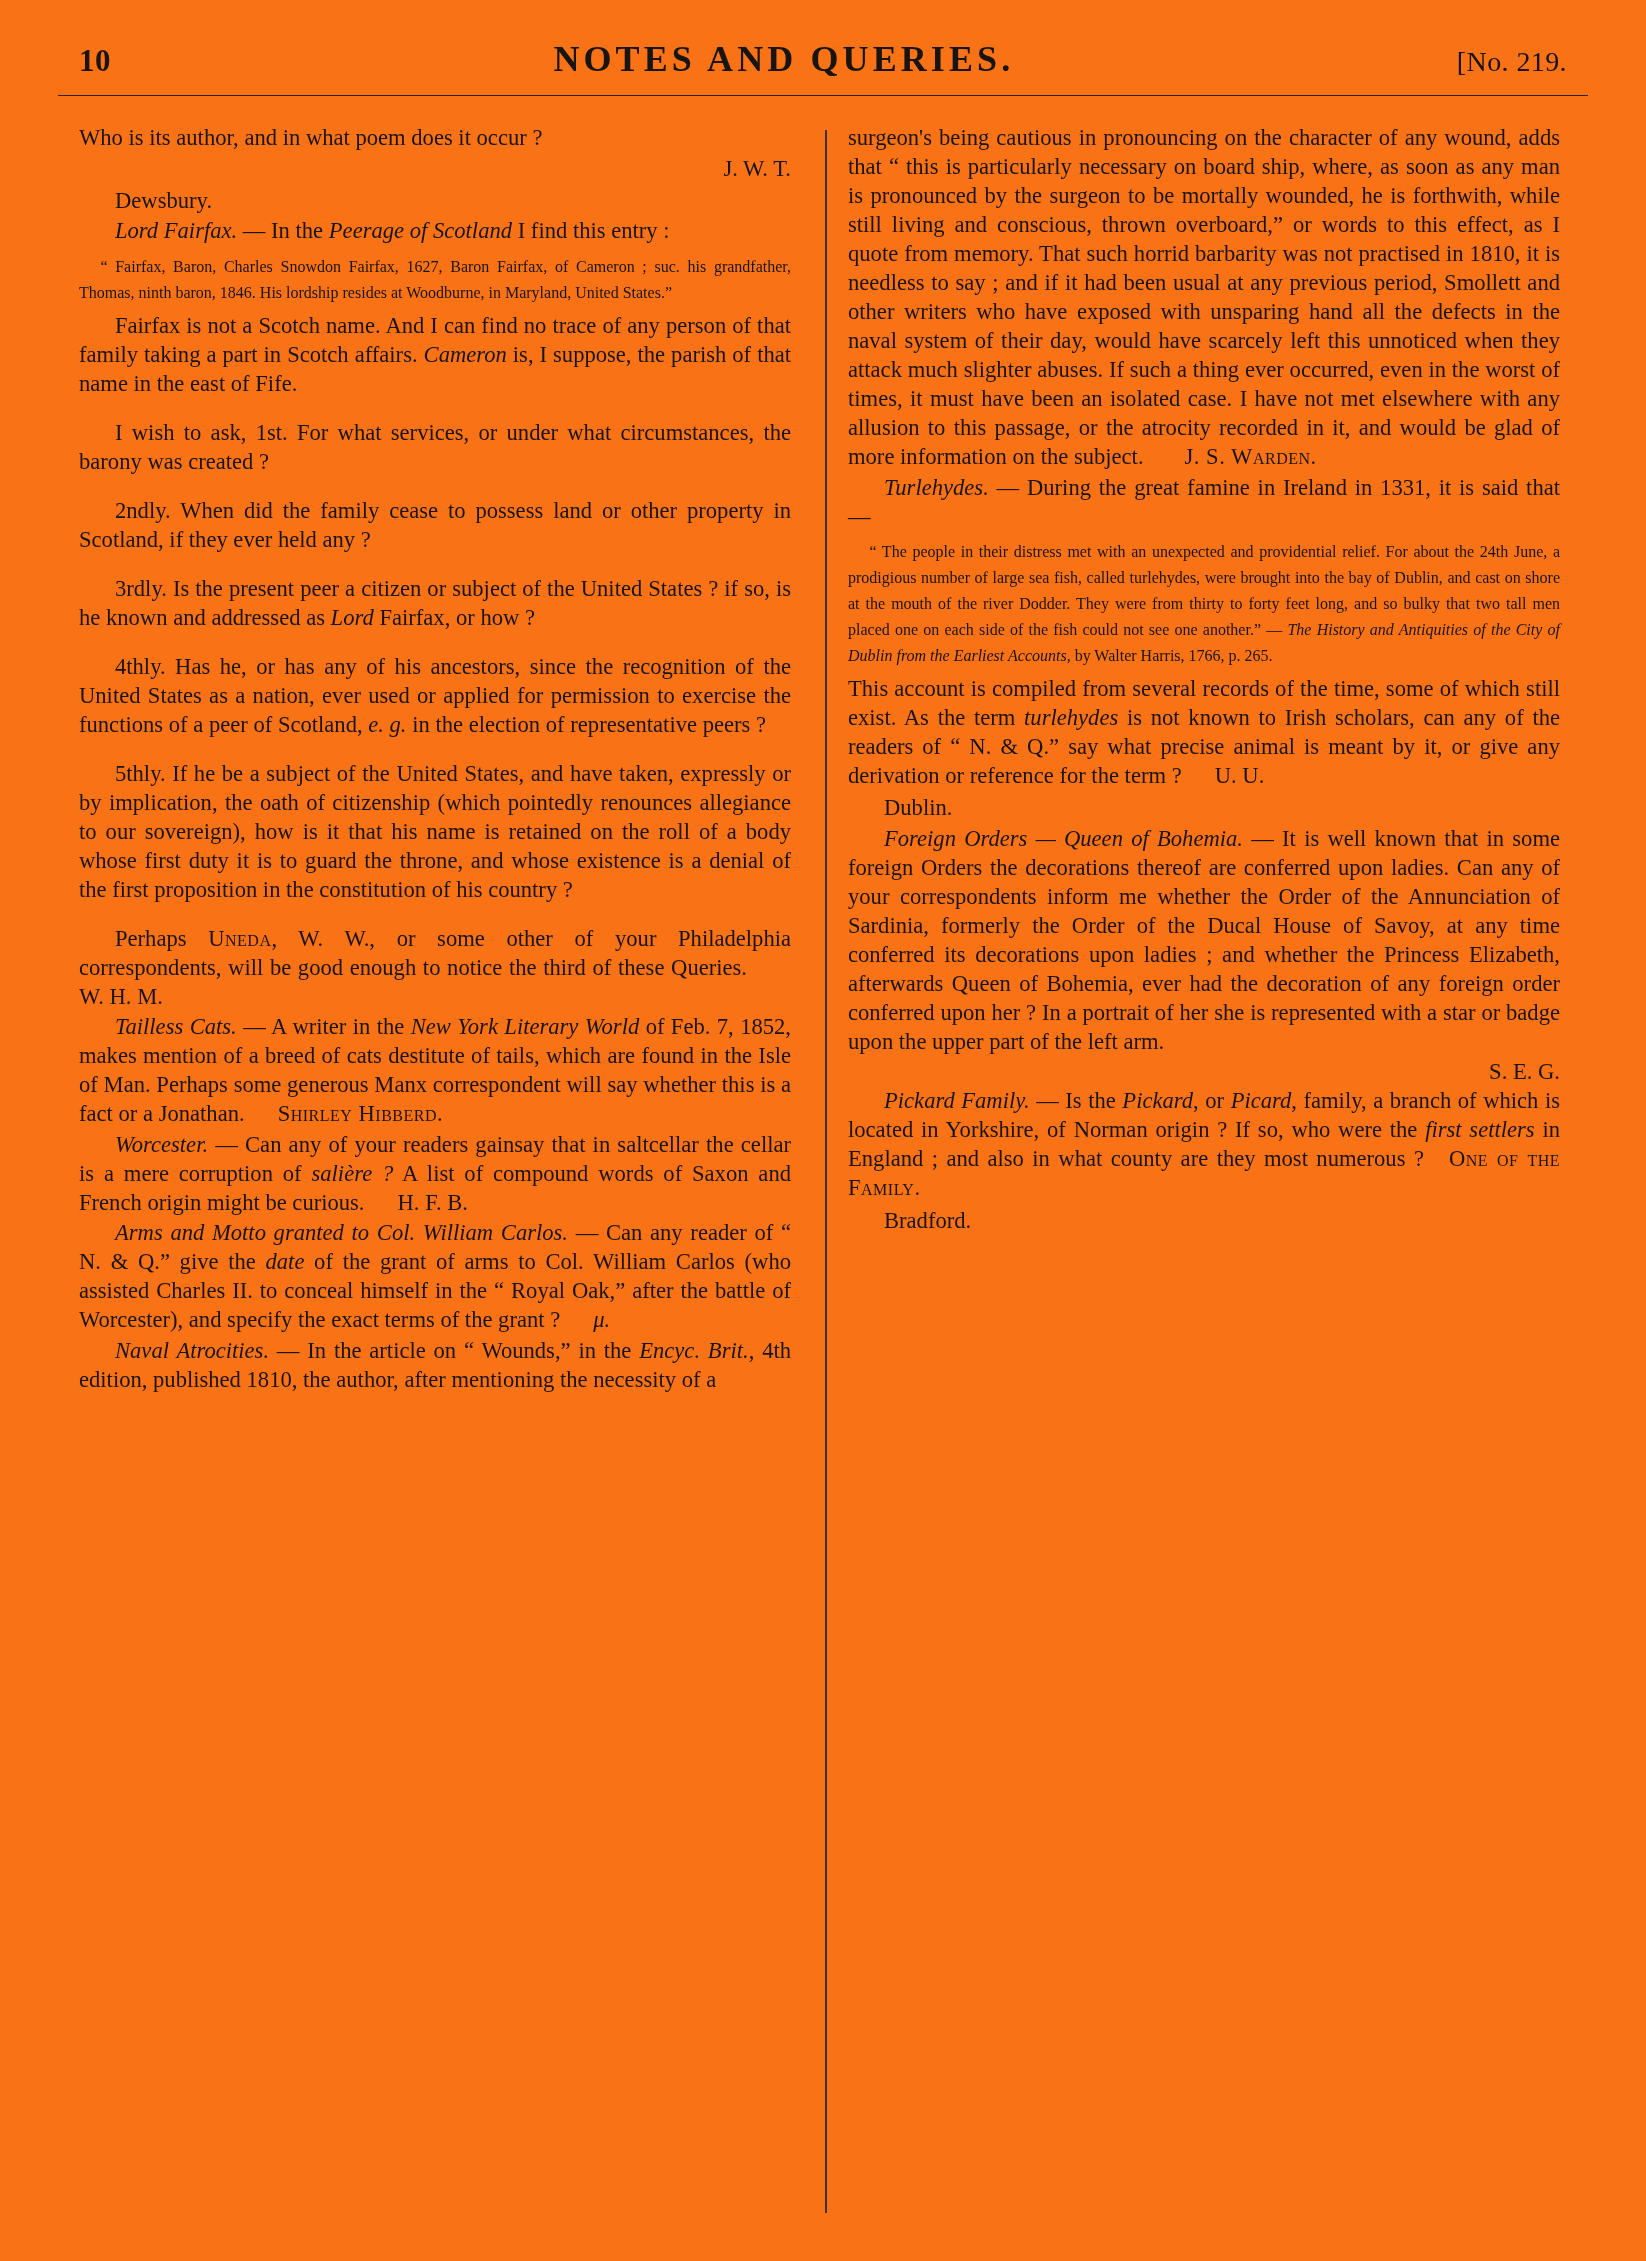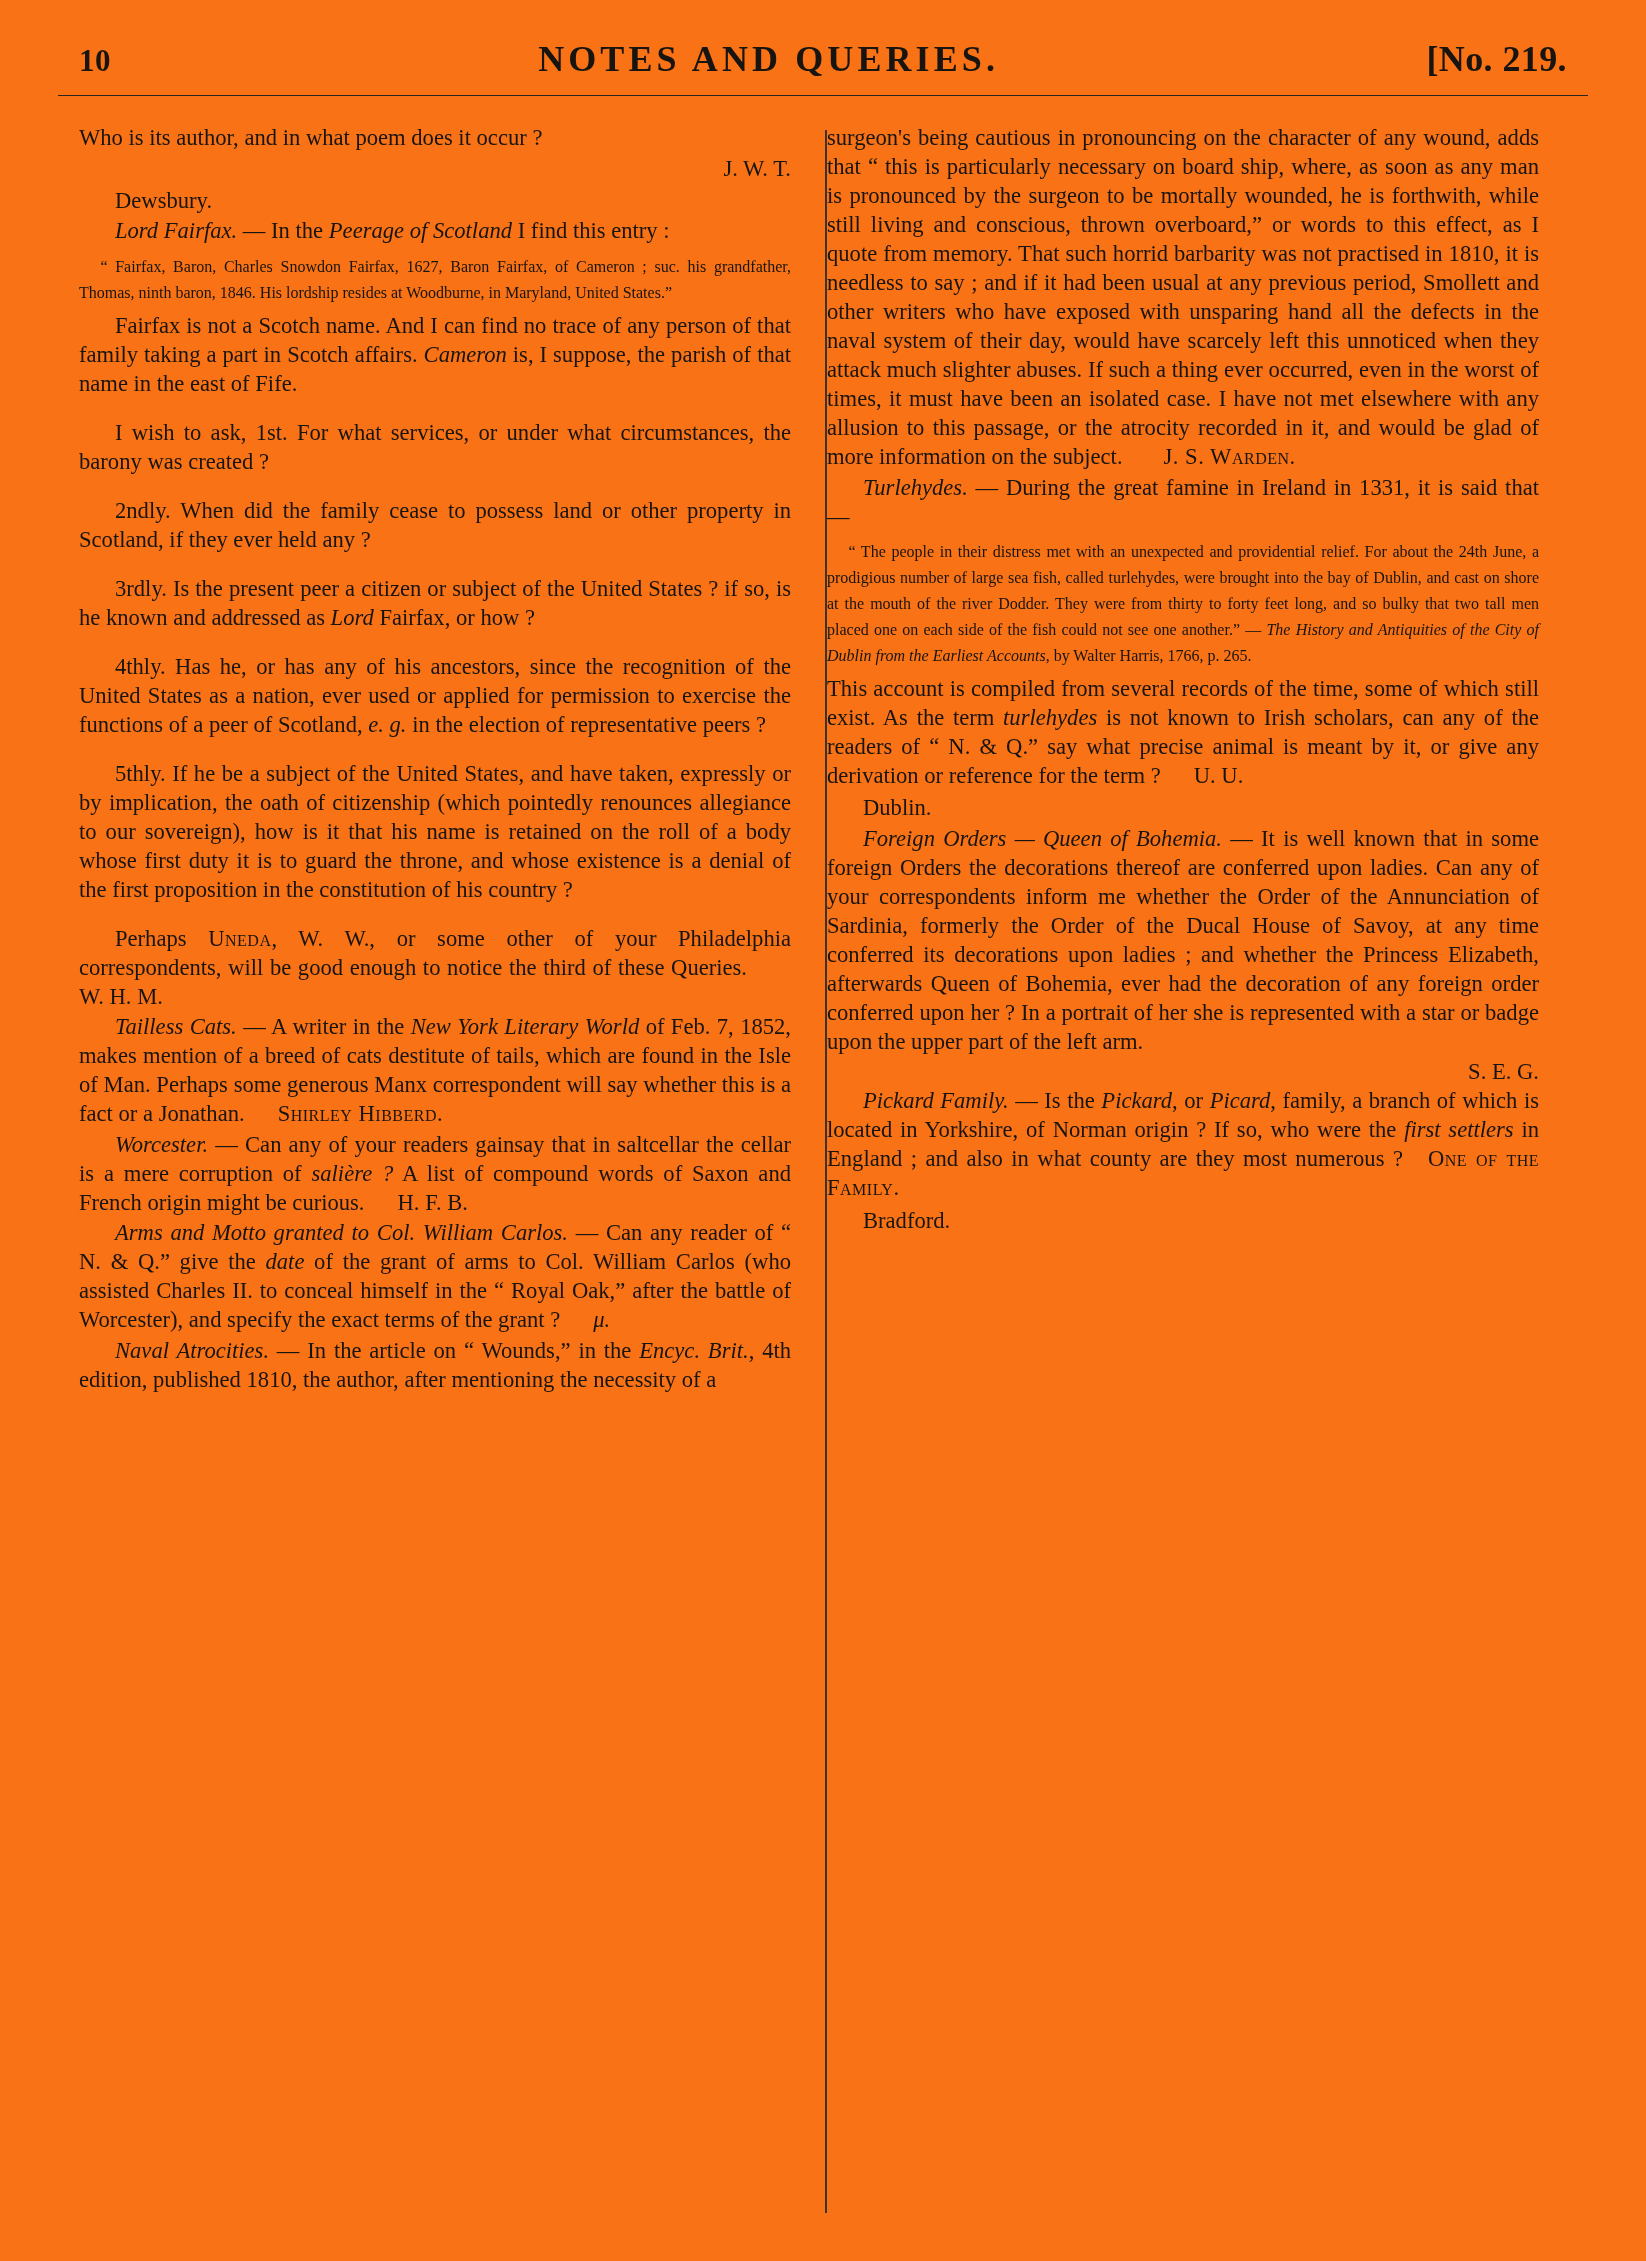--- a/index.html
+++ b/index.html
@@ -40,41 +40,41 @@
     letter-spacing: 0.4px;
   }
   .header-title {
     font-size: 36px;
     font-weight: bold;
     letter-spacing: 4.1px;
     text-align: center;
     flex: 1;
   }
   .folio-right {
-    font-size: 36px;
-    font-weight: bold;
+    font-size: 28px;
+    font-weight: normal;
     letter-spacing: 0.4px;
     white-space: nowrap;
   }
   .rule {
     position: absolute;
     top: 95px;
     left: 58px;
     right: 58px;
     border-top: 1.6px solid #2a2520;
   }
   
   .columns {
     position: absolute;
     top: 123px;
     left: 79px;
     right: 79px;
     bottom: 33px;
     display: flex;
-    gap: 36px;
+    gap: 57px;
   }
   .col {
     width: 712px;
     position: relative;
   }
   .col-divider {
     position: absolute;
     top: 130px;
     left: 825px;
     width: 1.6px;

